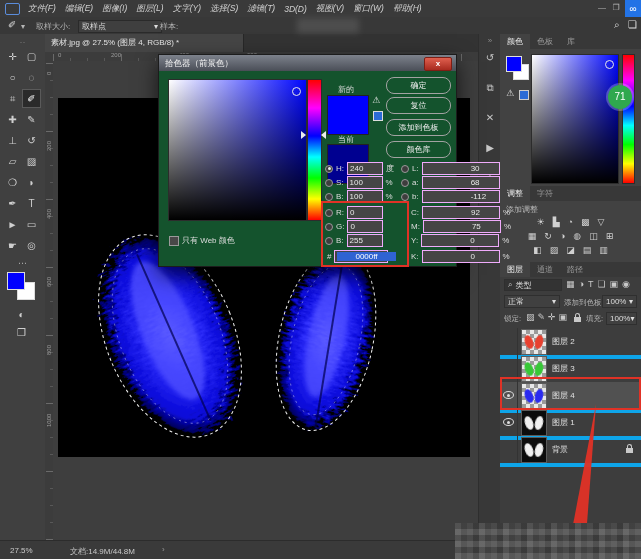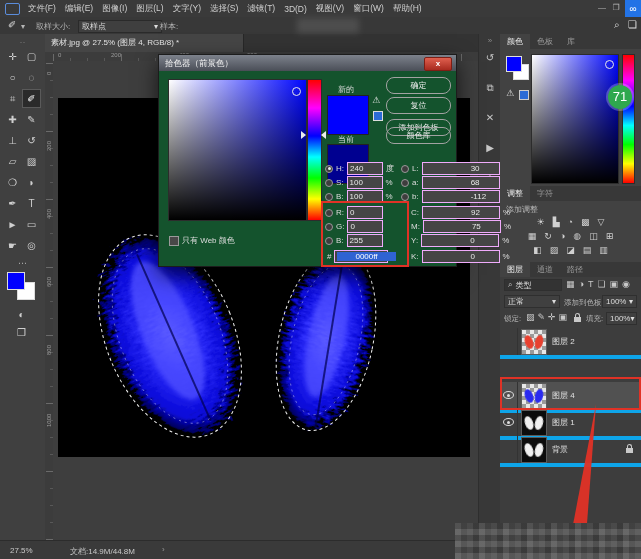--- a/index.html
+++ b/index.html
@@ -3,21 +3,21 @@
 <meta charset="utf-8">
 <style>
   html,body{margin:0;padding:0;background:#222;}
   #app{position:relative;width:641px;height:559px;background:#323232;overflow:hidden;
        font-family:"Liberation Sans","DejaVu Sans",sans-serif;font-size:9px;color:#d6d6d6;
        -webkit-font-smoothing:antialiased;}
   .abs{position:absolute;}
   
   .titlebar{left:0;top:0;width:641px;height:17px;background:#3a3a3a;border-bottom:1px solid #2b2b2b;}
   .pslogo{left:5px;top:3px;width:13px;height:10px;border:1px solid #5b8ddb;border-radius:2px;}
-  .menus{left:28px;top:0;height:17px;display:flex;align-items:center;gap:9px;font-size:8.5px;color:#cfcfcf;white-space:nowrap;}
+  .menus{left:28px;top:0;height:17px;display:flex;align-items:center;gap:9px;font-size:8.5px;color:#cfcfcf;white-space:nowrap;font-style:italic;}
   .menus span{cursor:default;}
   .winbtn{top:0;width:14px;height:16px;text-align:center;line-height:16px;color:#bbb;font-size:8px;}
   .appbadge{left:625px;top:0;width:16px;height:17px;background:#2373e6;color:#fff;text-align:center;line-height:17px;font-size:10px;}
   
   .optbar{left:0;top:17px;width:641px;height:17px;background:#383838;border-bottom:1px solid #2c2c2c;}
   .optglyph{color:#ddd;font-size:10px;top:2px;}
   .optlabel{color:#b5b5b5;font-size:8px;top:4px;}
   .optdrop{top:3px;width:76px;height:11px;background:#3f3f3f;border:1px solid #2a2a2a;color:#ddd;font-size:8px;line-height:11px;padding:0 3px;display:flex;justify-content:space-between;}
   
   .toolbar{left:0;top:34px;width:45px;height:506px;background:#404040;border-right:1px solid #2e2e2e;}
@@ -224,21 +224,21 @@
     <div class="abs tri-l" style="left:162px;top:76px"></div>
     <div class="sw-label" style="left:166px;top:29px">新的</div>
     <div class="abs" style="left: 168px; top: 40px; width: 40px; height: 38px; border: 1px solid rgb(34, 34, 34); background: rgb(0, 0, 255);"></div>
     <div class="sw-label" style="left:166px;top:79px">当前</div>
     <div class="abs" style="left: 168px; top: 89px; width: 40px; height: 38px; border: 1px solid rgb(34, 34, 34); background: rgb(0, 0, 144);"></div>
     <span class="abs" style="left:213px;top:40px;font-size:9px;color:#e8e8e8">⚠</span>
     <div class="abs" style="left:214px;top:56px;width:8px;height:8px;background:#2b6bd6;border:1px solid #ddd"></div>
     <div class="abs dbtn" style="top:22px">确定</div>
     <div class="abs dbtn" style="top:42px">复位</div>
     <div class="abs dbtn" style="top:64px">添加到色板</div>
-    <div class="abs dbtn" style="top:72px">颜色库</div>
+    <div class="abs dbtn" style="top:86px">颜色库</div>
 
     <div class="frow" style="left:166px;top:108px">
       <span class="radio sel"></span>
       <span>H:</span>
       <span class="fbox">240</span>
       <span>度</span>
     </div>
     <div class="frow" style="left:166px;top:122px">
       <span class="radio"></span>
       <span>S:</span>
@@ -331,21 +331,21 @@
     </div>
     <div class="abs" style="left:13px;top:30px;width:14px;height:14px;border:1px solid #ddd;background:#fff;z-index:1"></div>
     <div class="abs" style="left: 6px; top: 22px; width: 14px; height: 14px; border: 1px solid rgb(221, 221, 221); z-index: 2; background: rgb(0, 0, 255);"></div>
     <span class="abs" style="left:6px;top:54px;font-size:9px;color:#e0e0e0">⚠</span>
     <div class="abs" style="left:19px;top:56px;width:8px;height:8px;background:#2b6bd6;border:1px solid #ccc"></div>
     <div class="abs" style="left:31px;top:20px;width:86px;height:128px;border:1px solid #2c2c2c;background:linear-gradient(to top,#000,rgba(0,0,0,0)),linear-gradient(to right,#fff,#0006ff)">
       <div class="ring" style="right:4px;top:5px"></div>
     </div>
     <div class="abs" style="left:122px;top:20px;width:11px;height:128px;border:1px solid #2c2c2c;background:linear-gradient(to bottom,#f00 0%,#f0f 20%,#00f 40%,#0ff 55%,#0f0 70%,#ff0 85%,#f00 100%)"></div>
     <div class="abs tri-r" style="left:116px;top:64px"></div>
-    <div class="badge" style="left: 108px; top: 51px; width: 24px; height: 24px; line-height: 24px; font-size: 13px; background: rgb(47, 168, 78);">71</div>
+    <div class="badge" style="left: 108px; top: 51px; width: 24px; height: 24px; line-height: 24px; font-size: 10px; background: rgb(47, 168, 78);">71</div>
   </div>
 
   <div class="abs adjpanel">
     <div class="panel-tabs">
       <span class="ptab on">调整</span>
       <span class="ptab">字符</span>
     </div>
     <div class="abs" style="left:6px;top:18px;font-size:8px;color:#b8b8b8">添加调整</div>
     <div class="adjrow" style="top:31px">
       <span>☀</span>
@@ -414,20 +414,28 @@
         <span>▾</span>
     </div>
 
     <div class="lrow" style="top:66px">
       <div class="eyecell"></div>
       <div class="thumb checker">
         <div class="blob b1" style="background:#e8402f"></div>
           <div class="blob b2" style="background:#e8402f"></div>
       </div>
       <span class="lname">图层 2</span>
+    </div>
+    <div class="lrow" style="top:93px">
+      <div class="eyecell"></div>
+      <div class="thumb checker">
+        <div class="blob b1" style="background:#37c837"></div>
+          <div class="blob b2" style="background:#37c837"></div>
+      </div>
+      <span class="lname">图层 3</span>
     </div>
     <div class="lrow sel" style="top:120px">
       <div class="eyecell">
           <span class="eye"></span>
         </div>
       <div class="thumb checker">
         <div class="blob b1" style="background:#2a2af0"></div>
           <div class="blob b2" style="background:#2a2af0"></div>
       </div>
       <span class="lname">图层 4</span>

